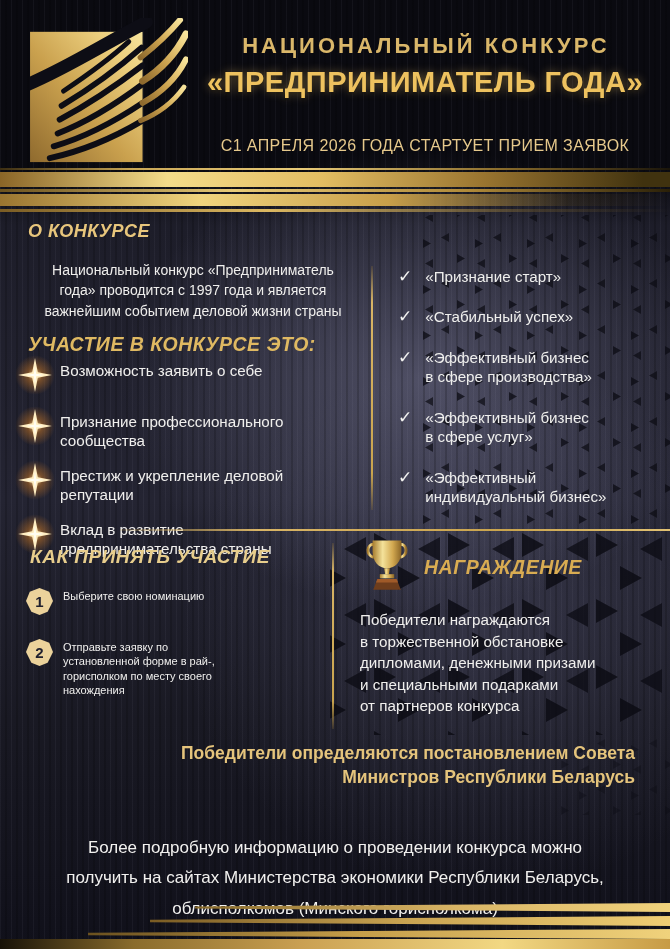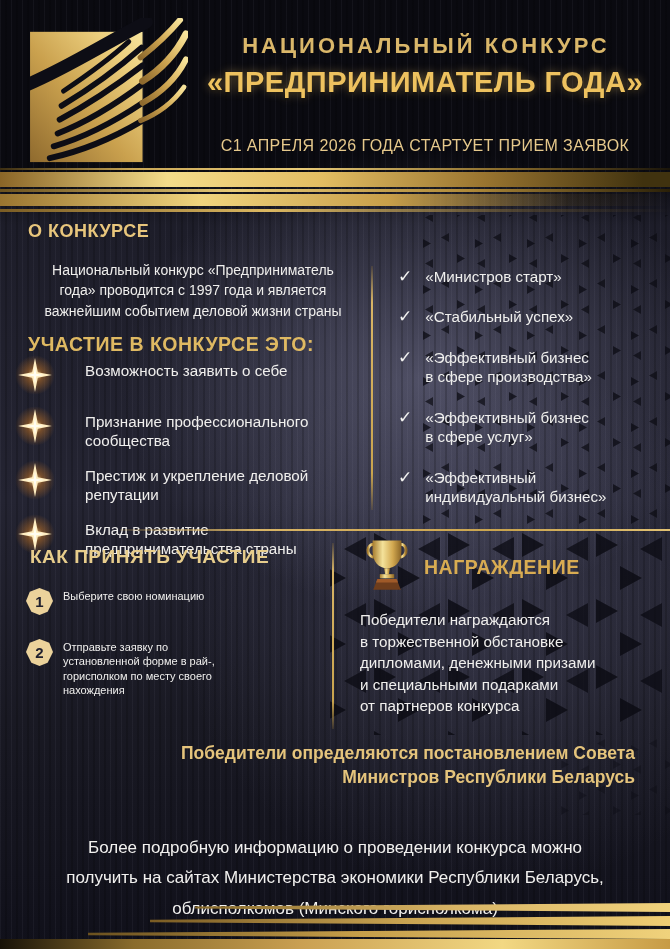--- a/index.html
+++ b/index.html
@@ -28,29 +28,29 @@
   
   .divider{left:0;top:168px;width:670px;height:48px;}
   .divider .b{position:absolute;left:0;right:0;}
   .b1{top:0;height:2px;background:linear-gradient(90deg,#3c2e12,#caa756 20%,#e8cb79 45%,#8a6c2c 75%,#1a150a);}
   .b2{top:4px;height:15px;background:linear-gradient(90deg,#8a6527,#f4dc8a 25%,#e3bd62 48%,#9a7530 72%,#40320f 96%);}
   .b3{top:21px;height:3px;background:linear-gradient(90deg,#6b521f,#e8cb79 35%,#b08a3a 70%,#2a2008);}
   .b4{top:26px;height:12px;background:linear-gradient(90deg,#9a7530,#f0d47e 30%,#c89f4a 58%,rgba(90,70,25,.25) 85%,rgba(0,0,0,0));}
   .b5{top:41px;height:3px;background:linear-gradient(90deg,#7a5c24,#dcb861 40%,rgba(140,110,45,.3) 80%,rgba(0,0,0,0));}
 
   
-  .h-gold{font-weight:bold;color:#e8c67c;letter-spacing:.5px;}
+  .h-gold{font-weight:bold;color:#e8c67c;letter-spacing:.5px;font-style:italic;}
 
   .about-h{left:28px;top:221px;font-size:18px;}
   .about-body{left:28px;top:260px;width:330px;color:#efeeec;font-size:14px;line-height:1.45;white-space:pre-line;text-align:center;}
   .part-h{left:28px;top:333px;font-size:19.5px;color:#dfb962;}
   .part-list{left:14px;top:360px;width:340px;display:flex;flex-direction:column;gap:15px;}
   .p-row{display:flex;align-items:flex-start;}
   .p-row svg{width:42px;height:42px;flex:0 0 42px;margin:-6px 4px 0 0;}
-  .p-text{color:#f0efed;font-size:15.2px;line-height:1.22;white-space:pre-line;padding-top:2px;margin-left:25px;}
+  .p-text{color:#f0efed;font-size:15.2px;line-height:1.22;white-space:pre-line;padding-top:2px;}
 
   .vline{width:2px;background:linear-gradient(180deg,rgba(150,115,45,.2),#d9b566 15%,#c9a44e 85%,rgba(150,115,45,.2));}
   .vline1{left:371px;top:266px;height:244px;}
   .vline2{left:332px;top:543px;height:186px;}
   .hline{left:120px;top:529px;width:550px;height:2px;
     background:linear-gradient(90deg,rgba(200,160,70,.15),#d9b566 25%,#c9a44e 70%,#e2c273);}
 
   .nom-h{left:424px;top:229px;font-size:19.5px;color:#e2bd6a;}
   .nom-list{left:398px;top:267px;width:256px;display:flex;flex-direction:column;gap:21px;}
   .n-row{display:flex;align-items:flex-start;}
@@ -182,21 +182,21 @@
         </svg>
       <span class="p-text">Вклад в развитие
 предпринимательства страны</span>
     </div>
   </div>
 
   <div class="layer vline vline1"></div>
   <div class="layer nom-list">
     <div class="n-row">
       <span class="check">✓</span>
-      <span class="n-text">«Министров старт»</span>
+      <span class="n-text">«Признание старт»</span>
     </div>
     <div class="n-row">
       <span class="check">✓</span>
       <span class="n-text">«Стабильный успех»</span>
     </div>
     <div class="n-row">
       <span class="check">✓</span>
       <span class="n-text">«Эффективный бизнес
 в сфере производства»</span>
     </div>

